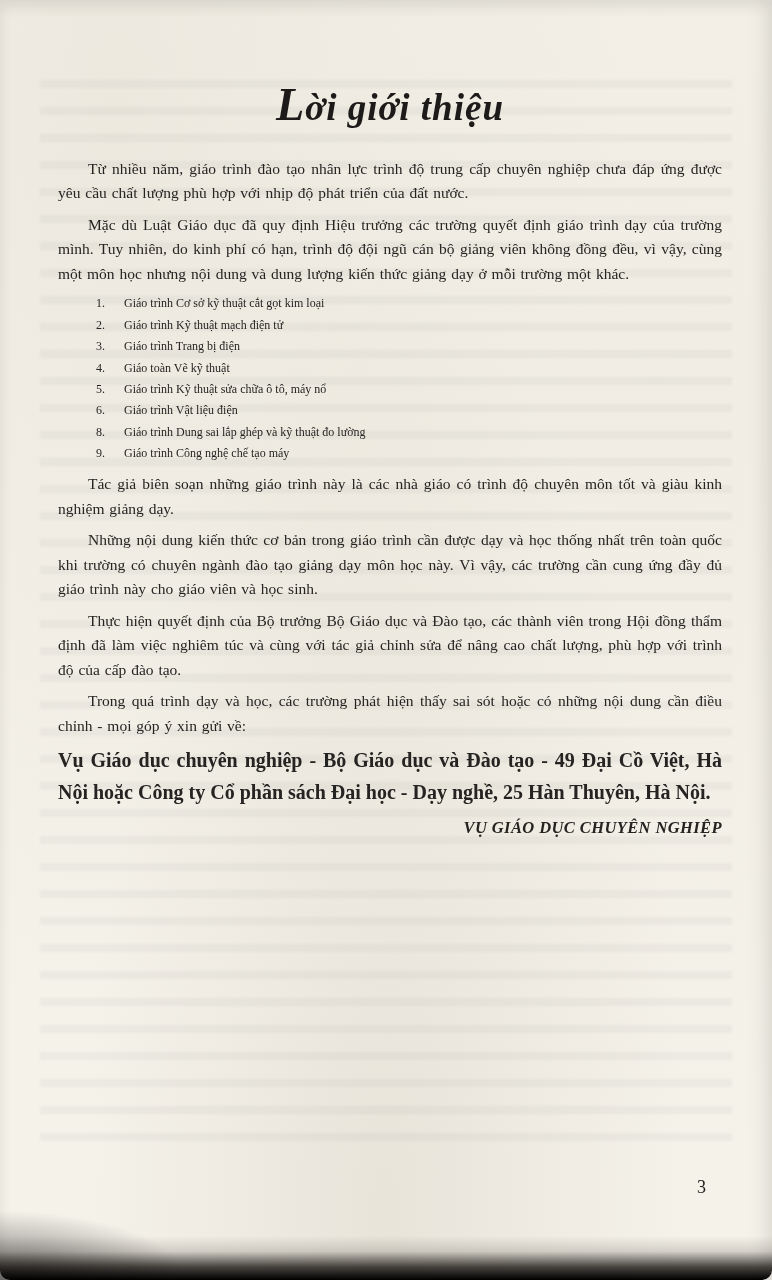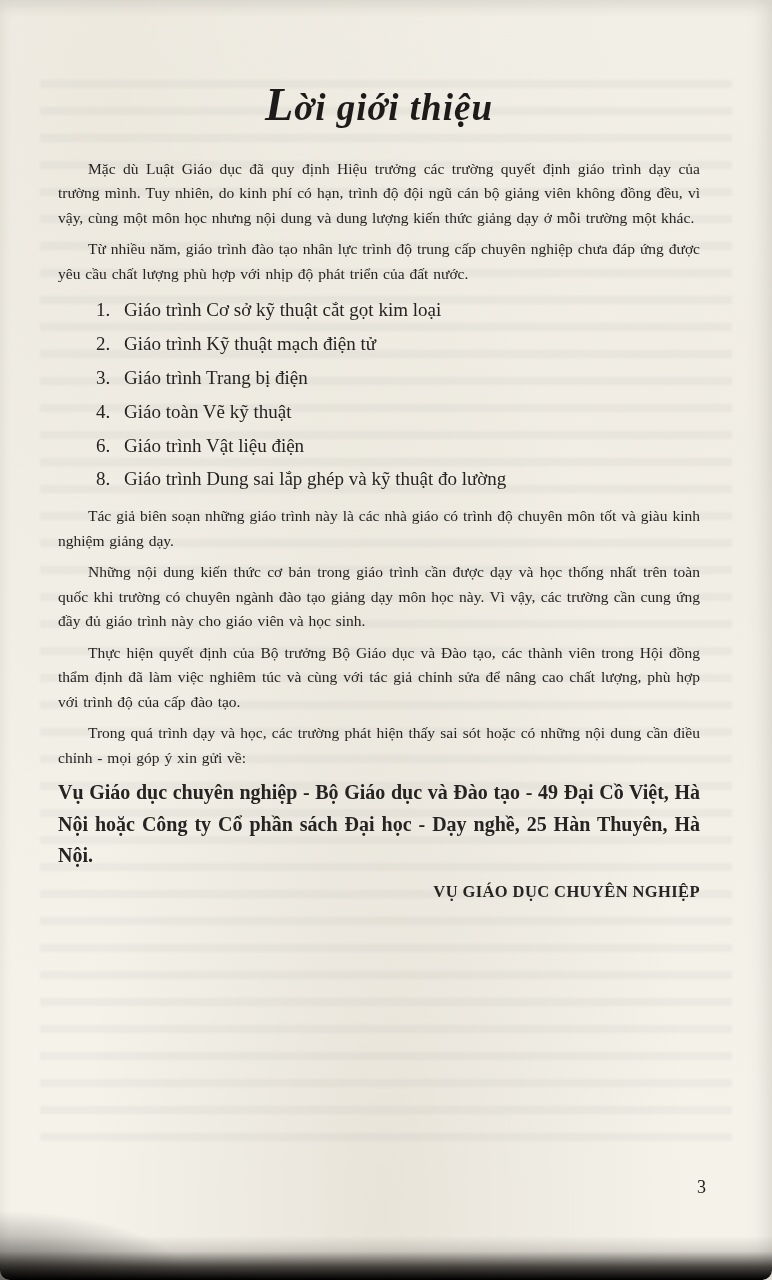--- a/index.html
+++ b/index.html
@@ -21,21 +21,21 @@
   .ghost{
     position:absolute;inset:70px 40px 120px 40px;
     background:repeating-linear-gradient(0deg,
       transparent 0 19px,
       rgba(110,108,118,0.055) 19px 27px);
     filter:blur(1.2px);
     pointer-events:none;
   }
   .page{
     position:relative;
-    padding:78px 72px 0 58px;
+    padding:78px 50px 0 58px;
     box-sizing:border-box;
   }
   .title{
     margin:0 0 26px 0;
     text-align:center;
     font-style:italic;
     font-weight:600;
     font-size:37px;
     letter-spacing:1px;
     color:#1d1b19;
@@ -48,41 +48,42 @@
     text-align:justify;
     text-indent:30px;
     word-spacing:1px;
   }
   ol.booklist{
     list-style:none;
     margin:2px 0 8px 0;
     padding:0 0 0 38px;
   }
   ol.booklist li{
-    font-size:19px;
+    font-size:12px;
     line-height:1.78;
   }
   ol.booklist .num{
     display:inline-block;
     width:28px;
   }
   p.address{
     margin:4px 0 10px 0;
     font-size:20px;
     line-height:1.58;
     text-align:justify;
     text-indent:0;
     font-weight:600;
   }
   p.signature{
     margin:6px 0 0 0;
     font-size:16.5px;
     font-weight:bold;
     text-align:right;
     letter-spacing:0.4px;
+    font-style:italic;
   }
   .page-number{
     position:absolute;
     right:66px;bottom:82px;
     font-size:18px;
     color:#1f1d1b;
   }
   .bottom-smudge{
     position:absolute;left:0;right:0;bottom:0;height:44px;
     background:linear-gradient(to bottom,
@@ -101,30 +102,32 @@
 </style>
 </head>
 <body>
 
 <div class="scan">
   <div class="ghost"></div>
 
   <div class="page">
     <h1 class="title">Lời giới thiệu</h1>
 
+    <p class="para">Từ nhiều năm, giáo trình đào tạo nhân lực trình độ trung cấp chuyên nghiệp chưa đáp ứng được yêu cầu chất lượng phù hợp với nhịp độ phát triển của đất nước.</p>
     <p class="para">Mặc dù Luật Giáo dục đã quy định Hiệu trưởng các trường quyết định giáo trình dạy của trường mình. Tuy nhiên, do kinh phí có hạn, trình độ đội ngũ cán bộ giảng viên không đồng đều, vì vậy, cùng một môn học nhưng nội dung và dung lượng kiến thức giảng dạy ở mỗi trường một khác.</p>
-    <p class="para">Từ nhiều năm, giáo trình đào tạo nhân lực trình độ trung cấp chuyên nghiệp chưa đáp ứng được yêu cầu chất lượng phù hợp với nhịp độ phát triển của đất nước.</p>
 
     <ol class="booklist">
       <li><span class="num">1.</span><span>Giáo trình Cơ sở kỹ thuật cắt gọt kim loại</span></li>
       <li><span class="num">2.</span><span>Giáo trình Kỹ thuật mạch điện tử</span></li>
       <li><span class="num">3.</span><span>Giáo trình Trang bị điện</span></li>
       <li><span class="num">4.</span><span>Giáo toàn Vẽ kỹ thuật</span></li>
+      <li><span class="num">5.</span><span>Giáo trình Kỹ thuật sửa chữa ô tô, máy nổ</span></li>
       <li><span class="num">6.</span><span>Giáo trình Vật liệu điện</span></li>
       <li><span class="num">8.</span><span>Giáo trình Dung sai lắp ghép và kỹ thuật đo lường</span></li>
+      <li><span class="num">9.</span><span>Giáo trình Công nghệ chế tạo máy</span></li>
     </ol>
 
     <p class="para">Tác giả biên soạn những giáo trình này là các nhà giáo có trình độ chuyên môn tốt và giàu kinh nghiệm giảng dạy.</p>
     <p class="para">Những nội dung kiến thức cơ bản trong giáo trình cần được dạy và học thống nhất trên toàn quốc khi trường có chuyên ngành đào tạo giảng dạy môn học này. Vì vậy, các trường cần cung ứng đầy đủ giáo trình này cho giáo viên và học sinh.</p>
     <p class="para">Thực hiện quyết định của Bộ trưởng Bộ Giáo dục và Đào tạo, các thành viên trong Hội đồng thẩm định đã làm việc nghiêm túc và cùng với tác giả chỉnh sửa để nâng cao chất lượng, phù hợp với trình độ của cấp đào tạo.</p>
     <p class="para">Trong quá trình dạy và học, các trường phát hiện thấy sai sót hoặc có những nội dung cần điều chỉnh - mọi góp ý xin gửi về:</p>
 
     <p class="address">Vụ Giáo dục chuyên nghiệp - Bộ Giáo dục và Đào tạo - 49 Đại Cồ Việt, Hà Nội hoặc Công ty Cổ phần sách Đại học - Dạy nghề,  25 Hàn Thuyên, Hà Nội.</p>
 
     <p class="signature">VỤ GIÁO DỤC CHUYÊN NGHIỆP</p>

